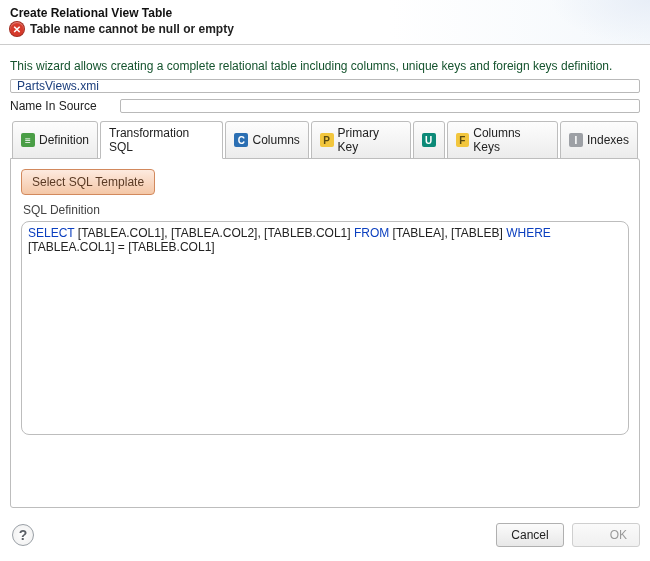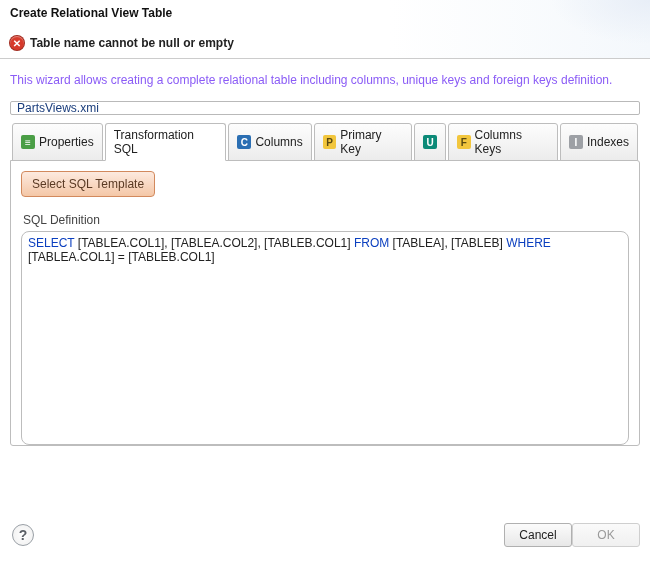--- a/index.html
+++ b/index.html
@@ -24,42 +24,42 @@
     position: absolute;
     right: 0; top: 0;
     width: 100px; height: 45px;
     background: radial-gradient(ellipse at top right, #e8eef7 0%, rgba(255,255,255,0) 70%);
     pointer-events: none;
   }
   .title {
     font-weight: bold;
     font-size: 12px;
     color: #111;
-    margin-bottom: 16px;
+    margin-bottom: 2px;
   }
   .error-line {
     display: flex;
     align-items: center;
     gap: 6px;
   }
   .error-text { color: #222; font-weight: bold; }
   .error-icon {
     width: 14px; height: 14px;
     border-radius: 50%;
     background: #d63a2b;
     display: flex; align-items: center; justify-content: center;
     color: #fff; font-weight: bold; font-size: 10px;
     box-shadow: inset 0 1px 1px rgba(255,255,255,0.4), 0 0 0 1px #a12a1e;
   }
   .content {
     padding: 14px 10px 4px 10px;
   }
   .instruction {
-    color: #8b5cf6;
-    margin-bottom: 14px;
+    color: #14532d;
+    margin-bottom: 6px;
   }
   .form-row {
     display: flex;
     align-items: center;
     margin-bottom: 6px;
   }
   .form-label {
     width: 110px;
     color: #222;
   }
@@ -114,38 +114,38 @@
   .ic-blue   { background: #2b6fb3; }
   .ic-yellow { background: #f2c63d; color: #5a4a10; }
   .ic-teal   { background: #0c8a78; }
   .ic-gray   { background: #9da0a5; }
   .tab-panel {
     border: 1px solid #bdbdbd;
     border-radius: 0 3px 3px 3px;
     margin-top: -1px;
     padding: 10px 10px 12px 10px;
     background: #fff;
-    height: 286px;
+    height: 350px;
     position: relative;
     z-index: 1;
   }
   .orange-btn {
     display: inline-block;
     padding: 5px 10px;
     border: 1px solid #d2895d;
     background: linear-gradient(#fdeadf, #f4c7a7);
     color: #5a3a24;
     border-radius: 4px;
     cursor: pointer;
     font-family: inherit;
     font-size: 12px;
   }
   .fieldset-label {
     color: #444;
-    margin: 16px 0 4px 2px;
+    margin: 8px 0 4px 2px;
   }
   .sql-box {
     border: 1px solid #bdbdbd;
     border-radius: 8px;
     height: 214px;
     padding: 4px 6px;
     font-family: inherit;
     font-size: 12px;
     overflow: auto;
     background: #fff;
@@ -164,62 +164,67 @@
   }
   .help-icon {
     width: 22px; height: 22px;
     border: 1px solid #9aa0a6;
     border-radius: 50%;
     display: flex; align-items: center; justify-content: center;
     color: #5a5f66; font-weight: bold; font-size: 14px;
     cursor: pointer;
     background: radial-gradient(#fff, #eee);
   }
-  .footer-buttons { display: flex; gap: 0; }
+  .footer-buttons { display: flex; gap: 8px; }
   .std-btn {
     min-width: 68px;
     padding: 4px 12px;
     border: 1px solid #b0b0b0;
     background: linear-gradient(#fbfbfb, #e8e8e8);
     border-radius: 3px;
     cursor: pointer;
     font-family: inherit;
     font-size: 12px;
     color: #222;
   }
   .std-btn:disabled {
     color: #9a9a9a;
     cursor: default;
     background: linear-gradient(#fafafa, #f0f0f0);
     border-color: #cfcfcf;
+    text-align: right;
   }
 </style>
 </head>
 <body>
 
 <div class="header">
   <div class="title">Create Relational View Table</div>
   <div class="error-line">
     <span class="error-icon">✕</span>
     <span class="error-text">Table name cannot be null or empty</span>
   </div>
 </div>
 
 <div class="content">
 
   <div class="instruction">This wizard allows creating a complete relational table including columns, unique keys and foreign keys definition.</div>
 
   <div class="form-row">
     <input class="form-input" readonly="" value="PartsViews.xmi" style="">
   </div>
+  <div class="form-row">
+    <div class="form-label">Name In Source</div>
+    <input class="form-input" value="" style="">
+  </div>
 
   <div class="tabs">
     <div class="tab">
         <span class="tab-icon ic-green">≡</span>
-        <span>Properties</span>
+        <span>Definition</span>
       </div>
     <div class="tab" aria-selected="true">
         <span>Transformation SQL</span>
       </div>
     <div class="tab">
         <span class="tab-icon ic-blue">C</span>
         <span>Columns</span>
       </div>
     <div class="tab">
         <span class="tab-icon ic-yellow">P</span>

